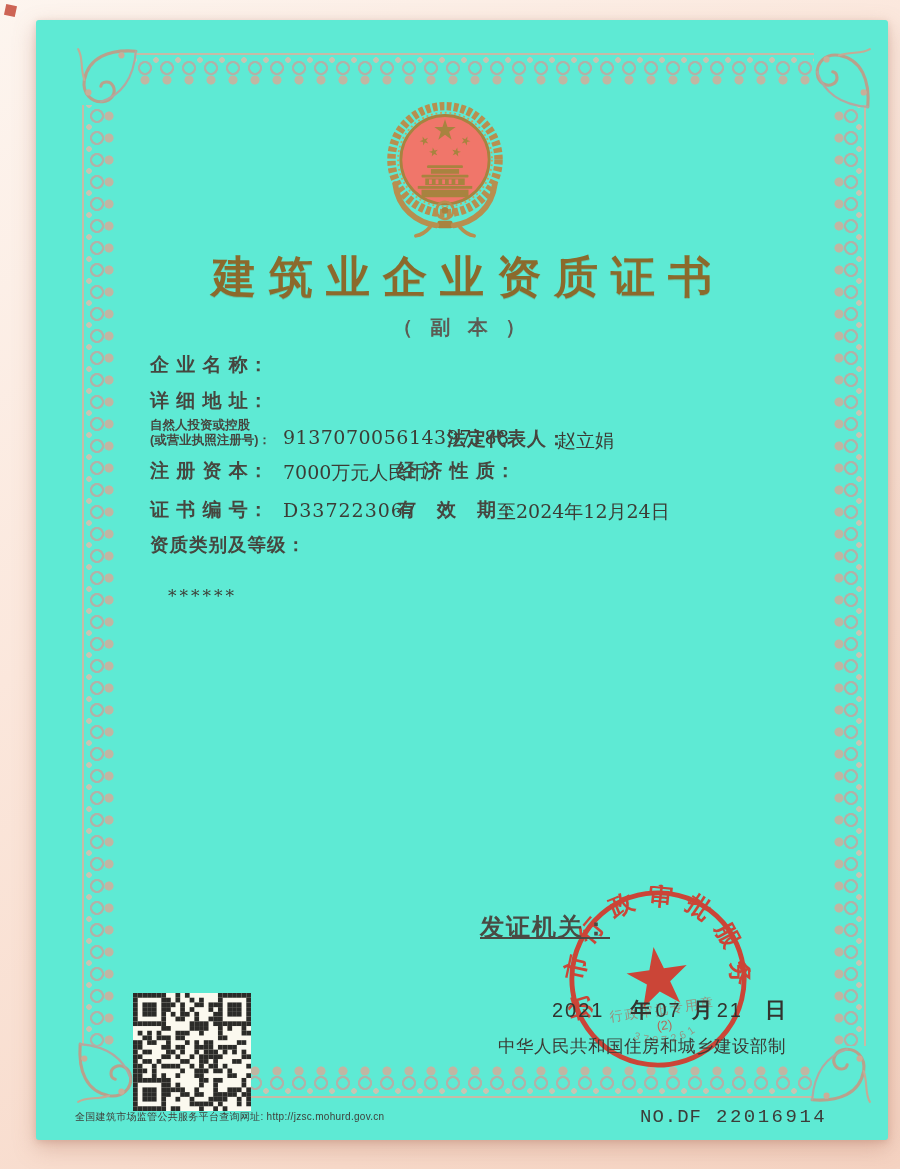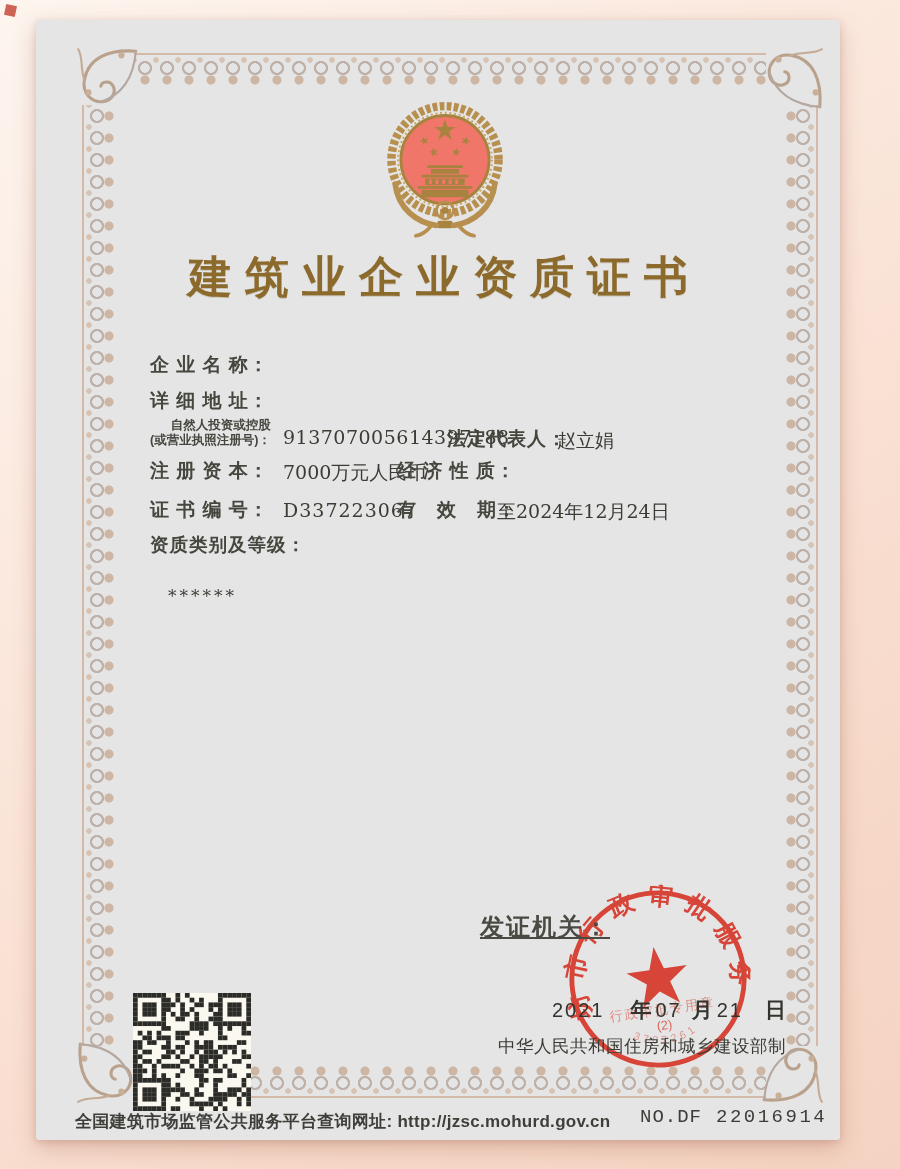--- a/index.html
+++ b/index.html
@@ -3,22 +3,23 @@
 <meta charset="utf-8">
 <style>
   html,body{margin:0;padding:0;}
   body{
     width:900px;height:1169px;position:relative;overflow:hidden;
     font-family:"Liberation Sans",sans-serif;
     background:linear-gradient(145deg,#fdf5ef 0%,#fbe7dc 38%,#f7d9c9 78%,#f5d3c2 100%);
   }
   .paper{
     position:absolute;left:36px;top:20px;width:804px;height:1120px;
-    background:#e5e5e5;border-radius:3px;
+    background:#5eead4;border-radius:3px;
     box-shadow:0 8px 22px rgba(170,110,90,.35), 0 2px 6px rgba(170,110,90,.25);
+    padding-left:48px;
   }
   
   .lace-frame{position:absolute;left:46px;top:33px;right:22px;bottom:42px;z-index:1;}
   .lace{position:absolute;opacity:.9;}
   .lace-top,.lace-bottom{
     left:52px;right:52px;height:36px;
     background-image:
       linear-gradient(to bottom,#d2b6a2 2px,rgba(0,0,0,0) 2px),
       radial-gradient(circle at 11px 15px,rgba(0,0,0,0) 4.5px,#b9aca4 5px,#b9aca4 6.8px,rgba(0,0,0,0) 7.4px),
       radial-gradient(circle at 11px 27px,#cbb19e 4.2px,rgba(0,0,0,0) 4.9px),
@@ -50,37 +51,37 @@
   .title{
     position:absolute;left:0;right:0;top:228px;text-align:center;z-index:2;
     font-size:44px;font-weight:700;color:#8b6a2c;letter-spacing:13px;text-indent:13px;
     text-shadow:0 1px 0 rgba(120,90,30,.25);
   }
   .subtitle{
     position:absolute;left:0;right:0;top:294px;text-align:center;z-index:2;
     font-size:20px;font-weight:700;color:#5c5c54;letter-spacing:6px;
   }
   
-  .flabel{position:absolute;font-weight:700;color:#46463f;font-size:19px;letter-spacing:1px;z-index:2;white-space:nowrap;text-align:right;}
+  .flabel{position:absolute;font-weight:700;color:#46463f;font-size:19px;letter-spacing:1px;z-index:2;white-space:nowrap;}
   .flabel.small{font-size:12.5px;line-height:1.18;letter-spacing:0;}
   .fvalue{position:absolute;font-family:"DejaVu Serif",serif;color:#3c3c35;font-size:19px;z-index:2;white-space:nowrap;}
   .fvalue.wrap{white-space:normal;width:276px;font-size:18.5px;line-height:1.3;}
   .asterisks{letter-spacing:3px;font-size:17px;}
   
   .issuer-label{position:absolute;left:444px;top:891px;font-size:24px;font-weight:700;color:#4a4a43;z-index:4;letter-spacing:2px;text-decoration:underline;}
   .stamp{position:absolute;left:529px;top:866px;width:186px;height:186px;z-index:2;color:#d5382a;opacity:.92;transform:rotate(-8deg);}
   .date-row{position:absolute;left:516px;top:976px;display:flex;align-items:baseline;z-index:4;color:#33332e;}
   .date-num{font-size:20px;letter-spacing:2px;}
   .date-unit{font-size:21px;font-weight:700;letter-spacing:0;}
   .gap-a{margin-left:26px;}.gap-b{margin-left:4px;}.gap-c{margin-left:10px;}.gap-d{margin-left:22px;}
   .maker{position:absolute;left:436px;top:1014px;width:340px;text-align:center;z-index:4;
     font-size:17.5px;font-weight:400;color:#3b3b35;letter-spacing:.5px;}
   
   .qr{position:absolute;left:97px;top:973px;width:118px;height:118px;z-index:5;background:#fbf9ef;}
-  .footer-query{position:absolute;left:39px;top:1090px;font-size:17px;font-weight:700;color:#3f3f3a;z-index:4;letter-spacing:.3px;text-align:right;}
+  .footer-query{position:absolute;left:39px;top:1090px;font-size:10px;font-weight:400;color:#3f3f3a;z-index:4;letter-spacing:.3px;text-align:right;}
   .serial{position:absolute;left:604px;top:1086px;z-index:4;font-family:"Liberation Mono",monospace;color:#3c3c38;display:flex;align-items:baseline;}
   .serial-prefix{font-size:19px;letter-spacing:1px;}
   .serial-number{font-size:19px;letter-spacing:2.5px;margin-left:14px;}
   .red-mark{position:absolute;left:5px;top:5px;width:11px;height:11px;background:#c44a3a;transform:rotate(12deg);opacity:.85;}
 </style>
 </head>
 <body>
 
 <div class="red-mark"></div>
 
@@ -162,20 +163,21 @@
     <g fill="none" stroke="#b78f4f" stroke-linecap="round">
       <circle cx="66" cy="116" r="9" stroke-width="3" stroke-dasharray="3 2"></circle>
       <path d="M13,88 C16,114 36,129 57,132" stroke-width="6"></path>
       <path d="M119,88 C116,114 96,129 75,132" stroke-width="6"></path>
       <path d="M50,134 q-7,8 -15,9" stroke-width="4"></path>
       <path d="M82,134 q7,8 15,9" stroke-width="4"></path>
     </g>
   </svg>
 
   <div class="title">建筑业企业资质证书</div>
+  <div class="subtitle">（ 副 本 ）</div>
 
   <div class="flabel" style="left:114px;top:332px">企 业 名 称：</div>
 
   <div class="flabel" style="left:114px;top:368px">详 细 地 址：</div>
 
   <div class="flabel small" style="left:114px;top:398px">
     <div>自然人投资或控股</div>
     <div>(或营业执照注册号)：</div>
   </div>
   <div class="fvalue" style="left:247px;top:406px;letter-spacing:.5px">913707005614397188</div>

